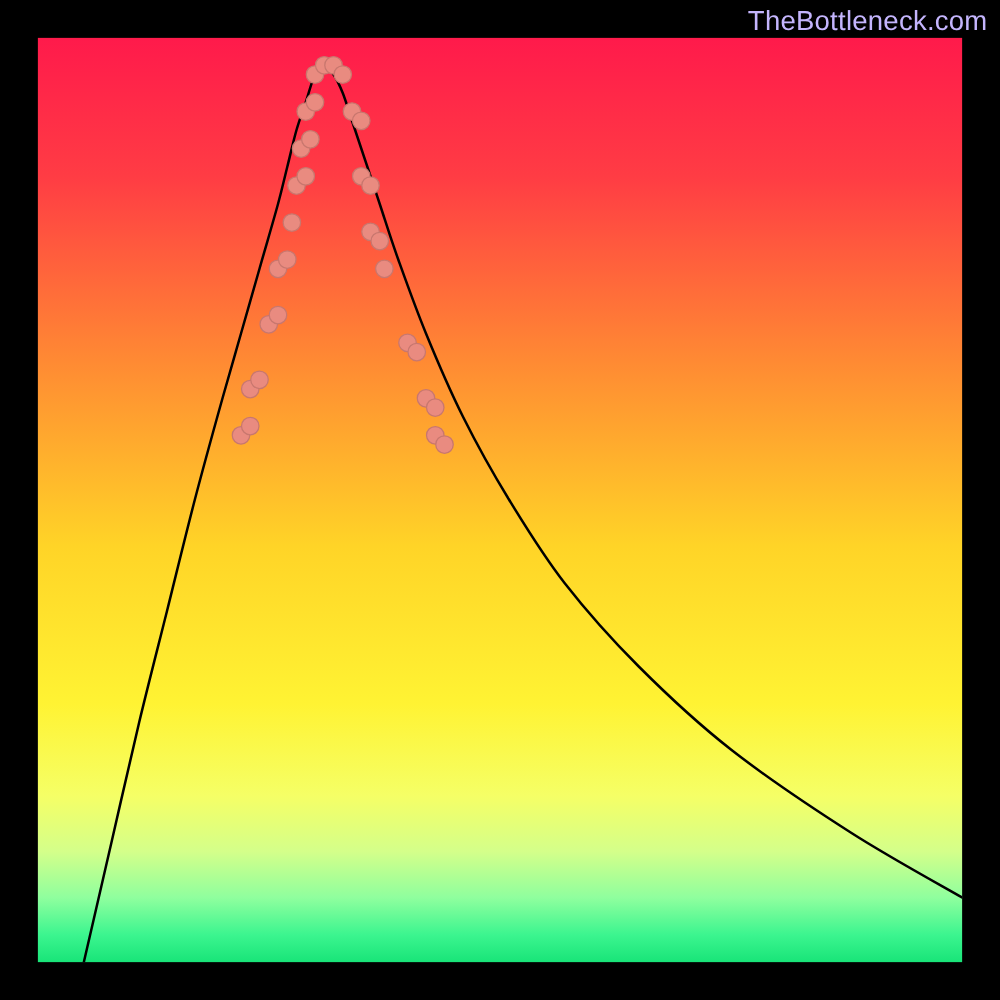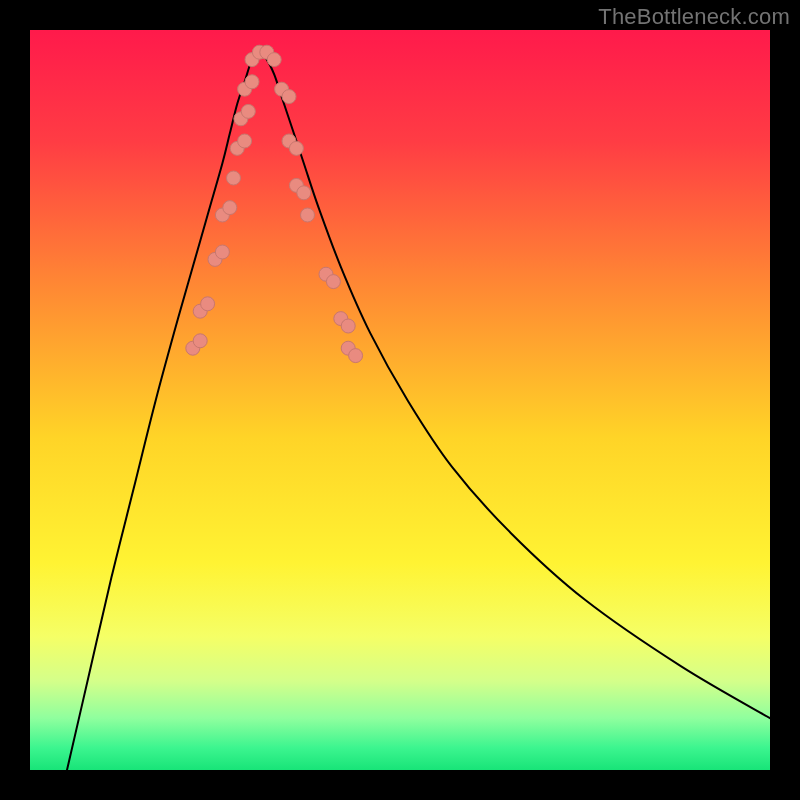--- a/index.html
+++ b/index.html
@@ -37,21 +37,21 @@
     left: 0;
     top: 0;
     width: 100%;
     height: 100%;
     pointer-events: none;
   }
   .watermark {
     position: absolute;
     top: 4px;
     right: 10px;
-    color: #737373;
+    color: #c4b5fd;
     font-size: 22px;
     font-weight: 500;
     letter-spacing: 0.2px;
   }
 </style>
 </head>
 <body>
 
 <div class="frame">
 

